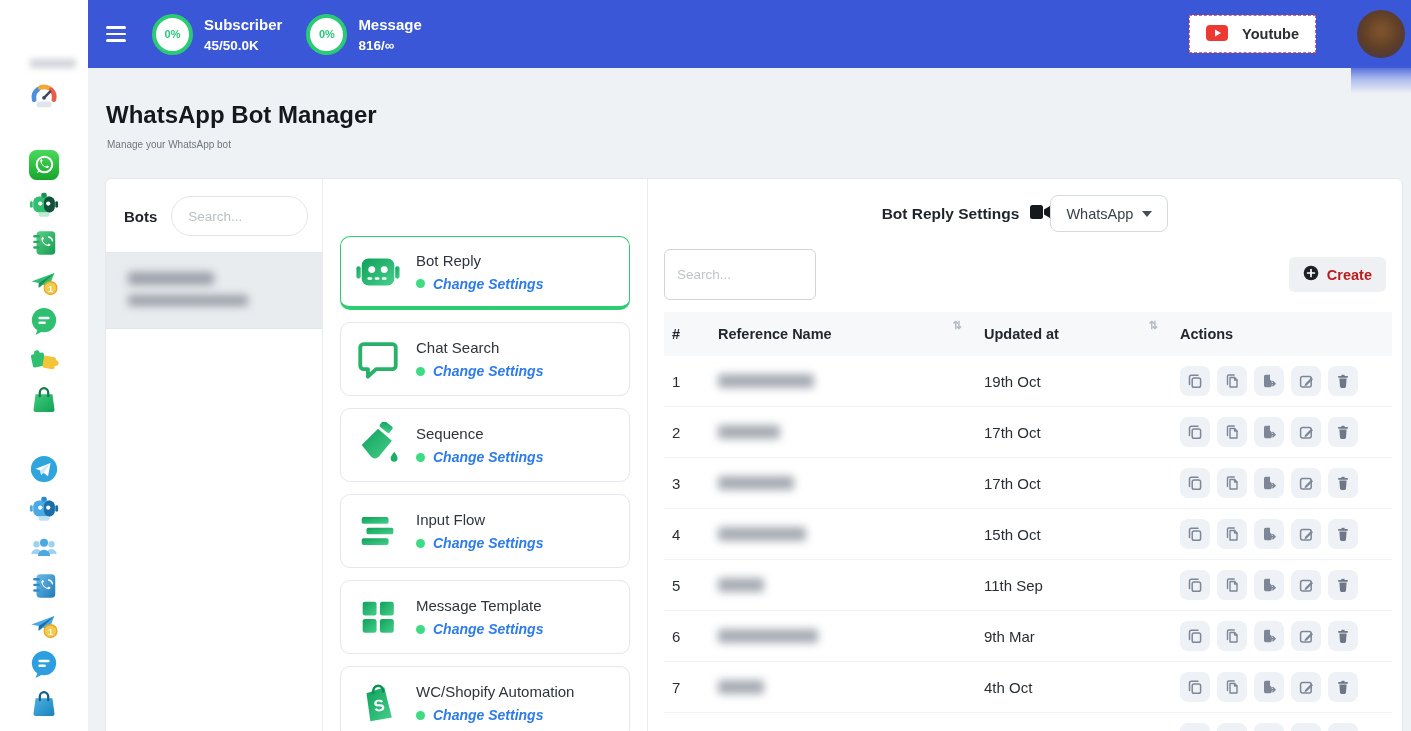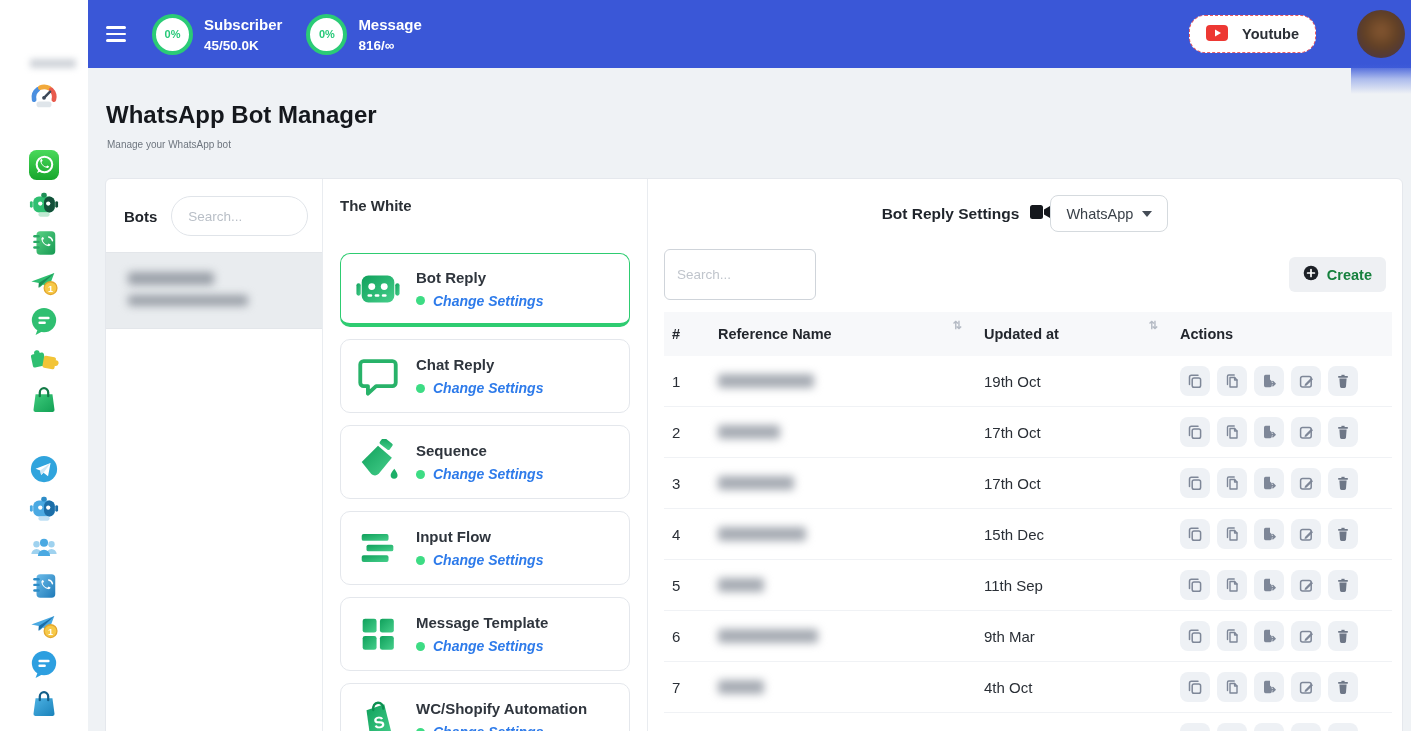--- a/index.html
+++ b/index.html
@@ -18,21 +18,21 @@
 
 .topbar{position:absolute;left:88px;top:0;width:1323px;height:68px;background:var(--blue);display:flex;align-items:center;z-index:5;}
 .hamburger{margin-left:18px;width:22px;cursor:pointer;background:none;border:none;}
 .hamburger span{display:block;width:20px;height:2.4px;background:#fff;border-radius:2px;margin:4px 0;}
 .stat{display:flex;align-items:center;gap:11px;margin-left:24px;}
 .ring{width:41px;height:41px;border-radius:50%;border:4px solid #2bcb76;background:#fff;display:flex;align-items:center;justify-content:center;font-size:11px;font-weight:bold;color:#27c979;}
 .stat-text{display:flex;flex-direction:column;gap:5px;}
 .stat-label{color:#fff;font-size:15px;font-weight:700;}
 .stat-value{color:#fff;font-size:13.5px;font-weight:600;}
 .top-right{margin-left:auto;display:flex;align-items:center;}
-.pill-btn{height:38px;background:#fff;border-radius:16px;display:flex;align-items:center;gap:14px;padding:0 16px;font-size:14.5px;color:#2b2f36;font-weight:600;cursor:pointer;}
+.pill-btn{height:38px;background:#fff;border-radius:0;display:flex;align-items:center;gap:14px;padding:0 16px;font-size:14.5px;color:#2b2f36;font-weight:600;cursor:pointer;}
 .yt-btn{border:1.6px dashed #ec5b62;margin-right:14px;}
 .disc-btn{border:1.6px dashed #4b8bf4;}
 .bell-wrap{position:relative;margin:0 28px 0 28px;cursor:pointer;}
 .bell-wrap svg{display:block;}
 .badge{position:absolute;top:9px;left:13px;width:22px;height:22px;border-radius:50%;background:var(--red);color:#fff;font-size:12px;font-weight:bold;display:flex;align-items:center;justify-content:center;}
 .avatar-zone{position:absolute;right:0;top:0;width:60px;height:94px;background:linear-gradient(180deg,var(--blue) 0%,var(--blue) 68%,rgba(90,120,226,.45) 84%,rgba(239,242,245,0) 100%);}
 .avatar{width:48px;height:48px;border-radius:50%;overflow:hidden;margin:10px auto 0;position:relative;cursor:pointer;}
 .avatar-blur{position:absolute;inset:-8px;background:radial-gradient(circle at 50% 45%,#8a5a33 0%,#5d3d22 40%,#473753 72%,#3a57d7 100%);filter:blur(5px);}
 
 
@@ -53,35 +53,35 @@
 .bot-line2{width:120px;height:11px;margin-top:10px;}
 
 
 .col-feat{width:325px;flex:0 0 325px;border-right:1px solid #e9ecf0;padding:18px 17px;}
 .feat-title{font-size:15px;font-weight:700;color:#2b3036;}
 .feat-cards{margin-top:39px;}
 .feat-card{height:74px;border:1px solid #e4e7ec;border-radius:10px;margin-bottom:12px;display:flex;align-items:center;padding:0 14px;gap:15px;background:#fff;cursor:pointer;}
 .feat-card.active{border-color:var(--green);border-bottom:4px solid var(--green);}
 .feat-icon{width:46px;height:46px;flex:0 0 46px;}
 .feat-icon svg{width:46px;height:46px;display:block;}
-.feat-name{font-size:15px;font-weight:700;color:#2f353d;}
+.feat-name{font-size:15px;font-weight:400;color:#2f353d;}
 .feat-link-row{display:flex;align-items:center;gap:8px;margin-top:7px;}
 .dot{width:9px;height:9px;border-radius:50%;background:#3ddc84;}
 .feat-link{font-size:14px;font-weight:700;color:var(--link);cursor:pointer;font-style:italic;}
 
 
 .col-set{flex:1;padding:16px 10px 0 16px;min-width:0;}
 .set-head{display:flex;justify-content:center;align-items:center;padding-right:6px;}
 .set-title{font-size:15.5px;font-weight:700;color:#1f242b;display:flex;align-items:center;gap:11px;}
 .options-btn{height:37px;padding:0 15px;background:#fff;border:1px solid #d5dade;border-radius:8px;font-size:14.5px;color:#3a4149;display:flex;align-items:center;gap:9px;cursor:pointer;font-family:inherit;}
 .caret{width:0;height:0;border-left:5px solid transparent;border-right:5px solid transparent;border-top:6px solid #444c56;}
 .toolbar{margin-top:17px;display:flex;justify-content:space-between;align-items:center;padding-right:6px;}
 .table-search{width:152px;height:51px;border:1px solid #cfd4da;border-radius:6px;padding:0 12px;font-size:13.5px;outline:none;font-family:inherit;}
 .table-search::placeholder{color:#c0c5cc;}
-.create-btn{height:35px;background:#eef0f3;border:none;border-radius:6px;padding:0 14px;display:flex;align-items:center;gap:8px;font-size:14.5px;font-weight:600;color:#15803d;cursor:pointer;font-family:inherit;}
+.create-btn{height:35px;background:#eef0f3;border:none;border-radius:6px;padding:0 14px;display:flex;align-items:center;gap:8px;font-size:14.5px;font-weight:600;color:#b91c1c;cursor:pointer;font-family:inherit;}
 table{margin-top:12px;width:100%;border-collapse:collapse;}
 thead th{background:#f7f8fa;text-align:left;font-size:14.5px;font-weight:700;color:#23272e;padding:14px 10px;position:relative;}
 th.col-num{width:44px;padding-left:8px;}
 th.col-name{width:266px;}
 th.col-upd{width:196px;}
 .sort{position:absolute;top:7px;right:12px;font-size:11px;color:#b4bac4;cursor:pointer;}
 tbody td{padding:10px 10px;border-bottom:1px solid #f0f2f5;font-size:15px;color:#2a2f36;vertical-align:middle;}
 tbody td:first-child{padding-left:8px;}
 .name-blur{height:14px;border-radius:3px;background:#a6abb3;filter:blur(4px);}
 .actions{display:flex;gap:7px;}
@@ -324,21 +324,20 @@
         <span class="bots-title">Bots</span>
         <input class="search-pill" placeholder="Search..." style="">
       </div>
       <div class="bot-item">
         <div class="blur-pill bot-line1"></div>
         <div class="blur-pill bot-line2"></div>
       </div>
     </div>
 
     <div class="col-feat">
-      <div class="feat-title">The White</div>
       <div class="feat-cards" id="featCards">
           <div class="feat-card active">
             <div class="feat-icon">
               <svg viewBox="0 0 48 48">
                 <defs>
                   <linearGradient id="fg1" x1="0" y1="0" x2="1" y2="1">
                     <stop offset="0" stop-color="#0fa05b"></stop>
                     <stop offset="1" stop-color="#46cf8b"></stop>
                   </linearGradient>
                 </defs>
@@ -360,21 +359,21 @@
               </div>
             </div>
           </div>
           <div class="feat-card">
             <div class="feat-icon">
               <svg viewBox="0 0 48 48">
                 <path d="M9 8.5h30a3.5 3.5 0 0 1 3.5 3.5v19a3.5 3.5 0 0 1-3.5 3.5H22l-8.5 8v-8H9A3.5 3.5 0 0 1 5.5 31V12A3.5 3.5 0 0 1 9 8.5z" fill="none" stroke="#28b269" stroke-width="4" stroke-linejoin="round"></path>
               </svg>
             </div>
             <div>
-              <div class="feat-name">Chat Reply</div>
+              <div class="feat-name">Chat Search</div>
               <div class="feat-link-row">
                 <span class="dot"></span>
                 <span class="feat-link">Change Settings</span>
               </div>
             </div>
           </div>
           <div class="feat-card">
             <div class="feat-icon">
               <svg viewBox="0 0 48 48">
                 <defs>
@@ -659,21 +658,21 @@
                     </span>
                   </button>
                 </div>
               </td>
             </tr>
             <tr>
               <td>4</td>
               <td>
                 <div class="name-blur" style="width: 88px;"></div>
               </td>
-              <td>15th Dec</td>
+              <td>15th Oct</td>
               <td>
                 <div class="actions">
                   <button class="act-btn copy-button">
                     <span>
                       <svg viewBox="0 0 16 16" fill="none" stroke="currentColor" stroke-width="1.5" stroke-linecap="round" stroke-linejoin="round">
                         <rect x="5.2" y="5" width="8.4" height="9.2" rx="1.8"></rect>
                         <path d="M11 2.3H4.4a1.9 1.9 0 0 0-1.9 1.9v7.3"></path>
                       </svg>
                     </span>
                   </button>

